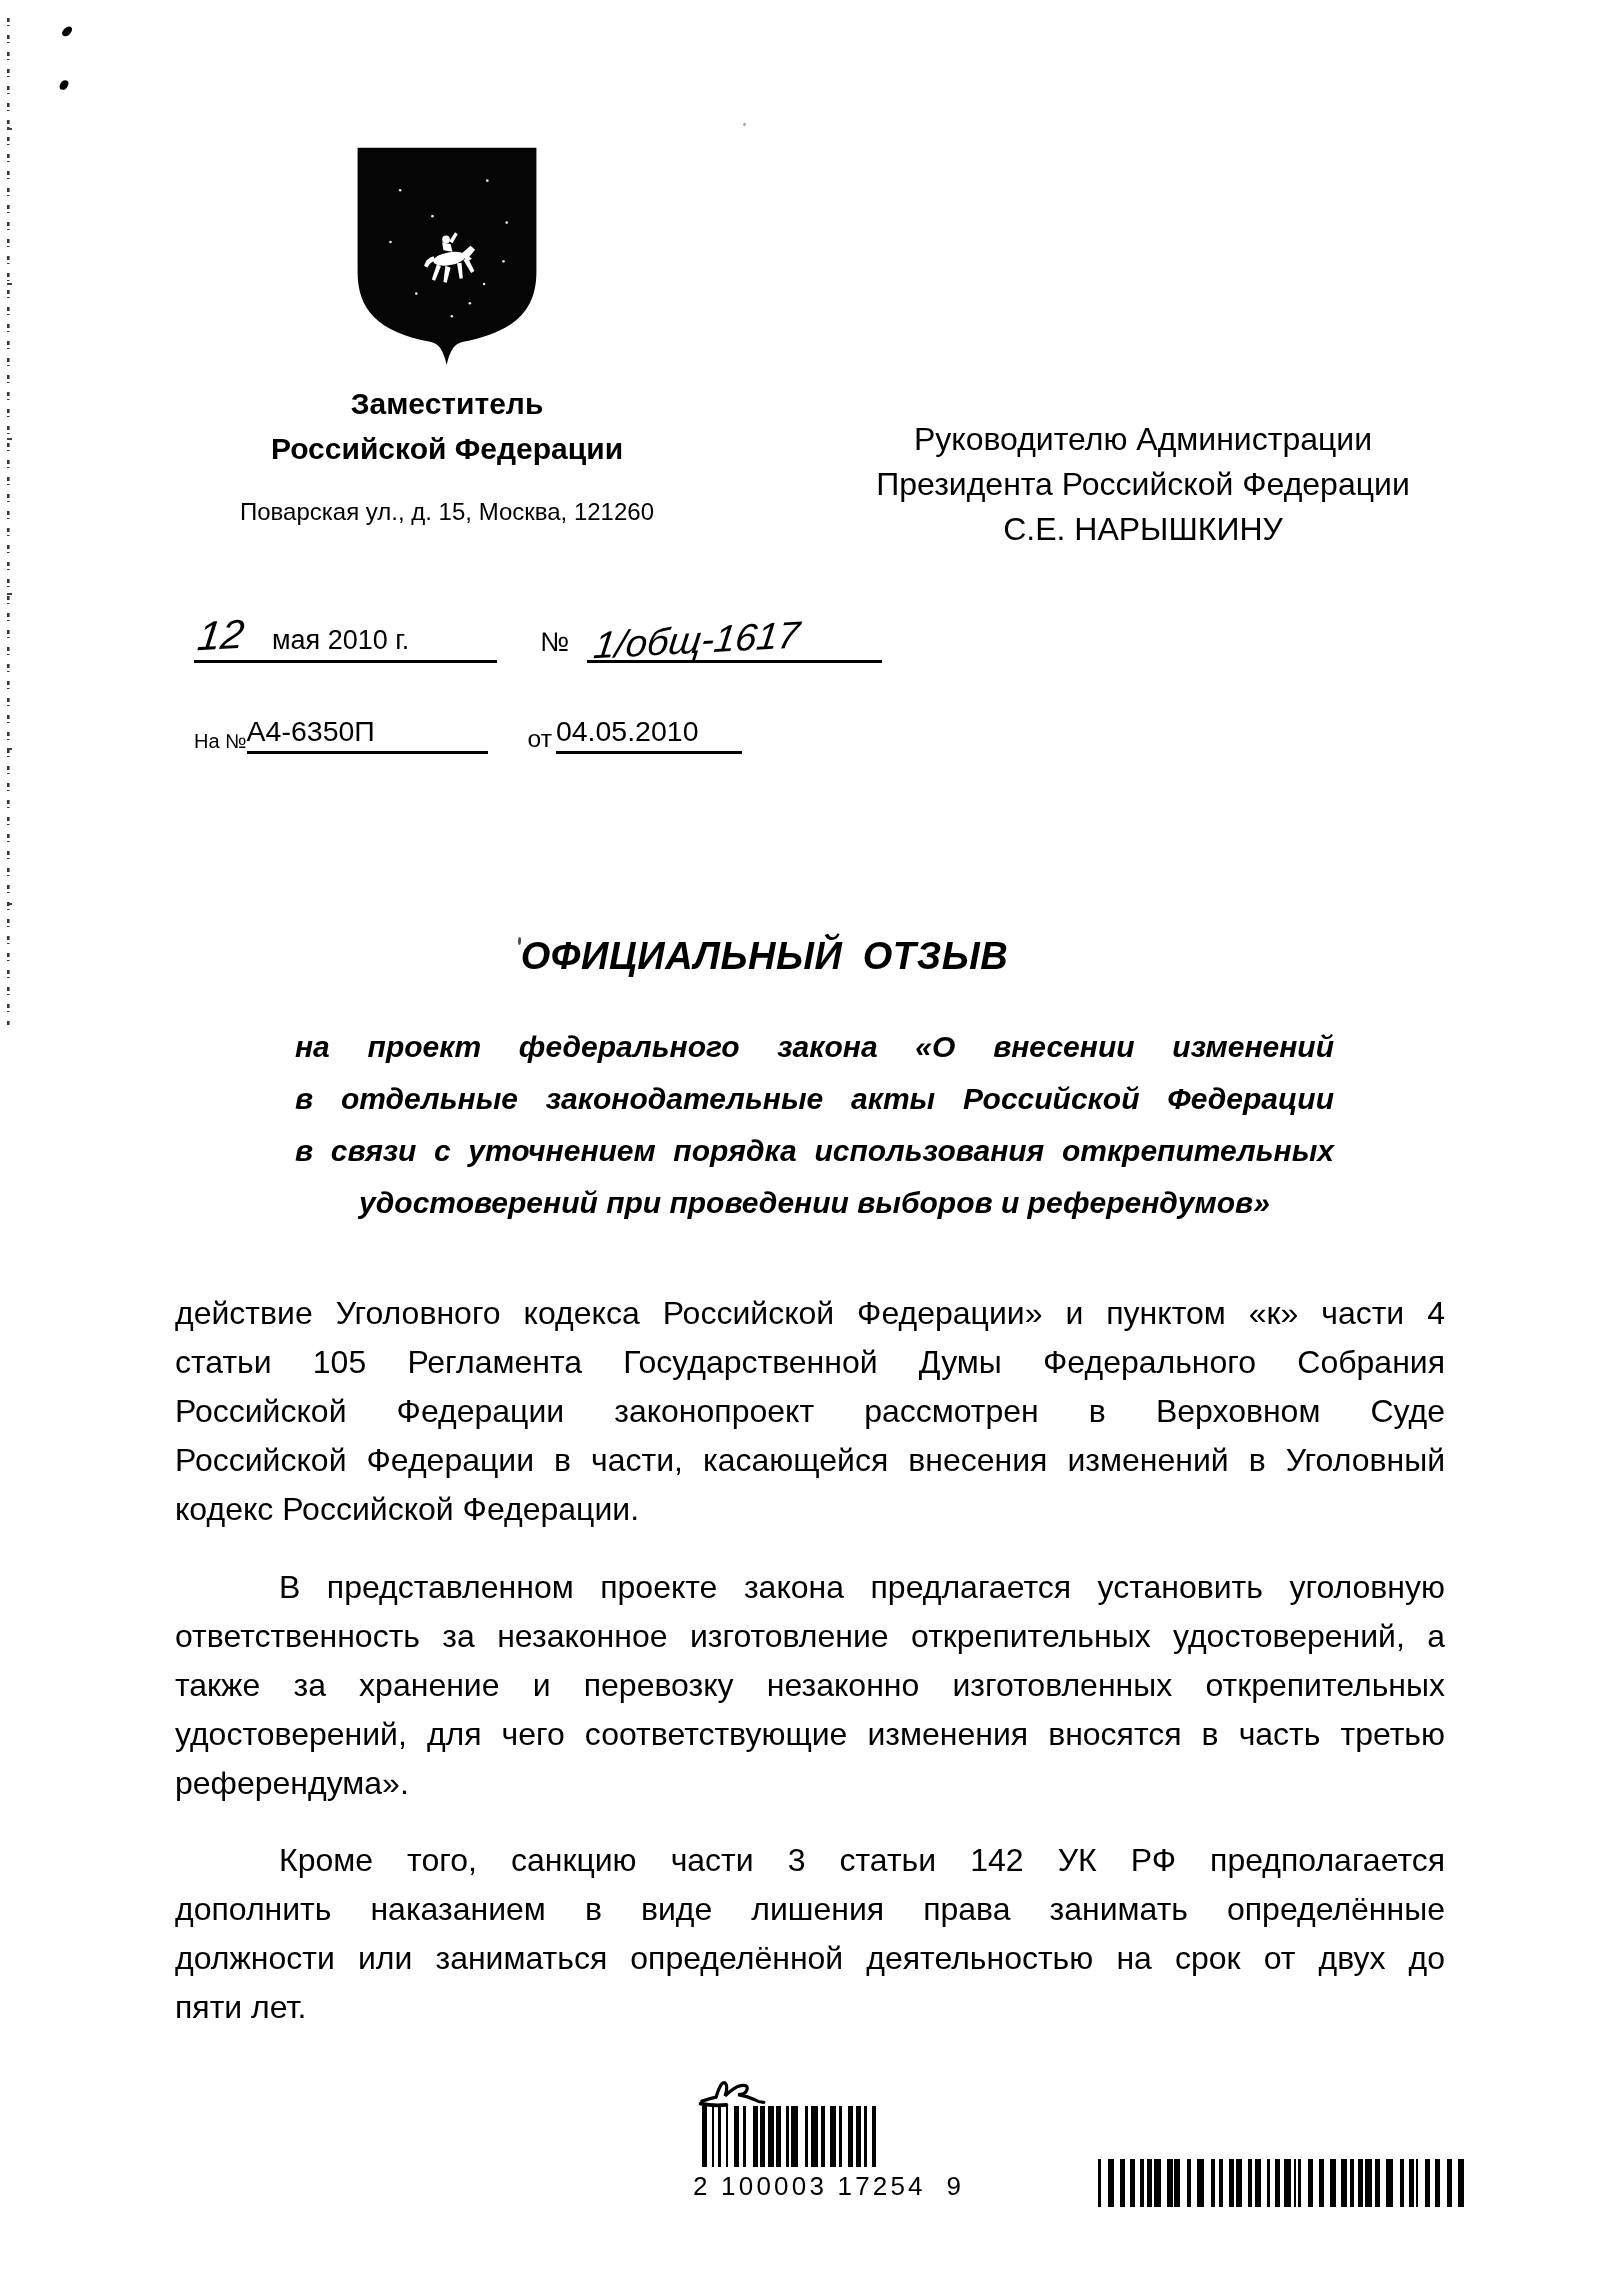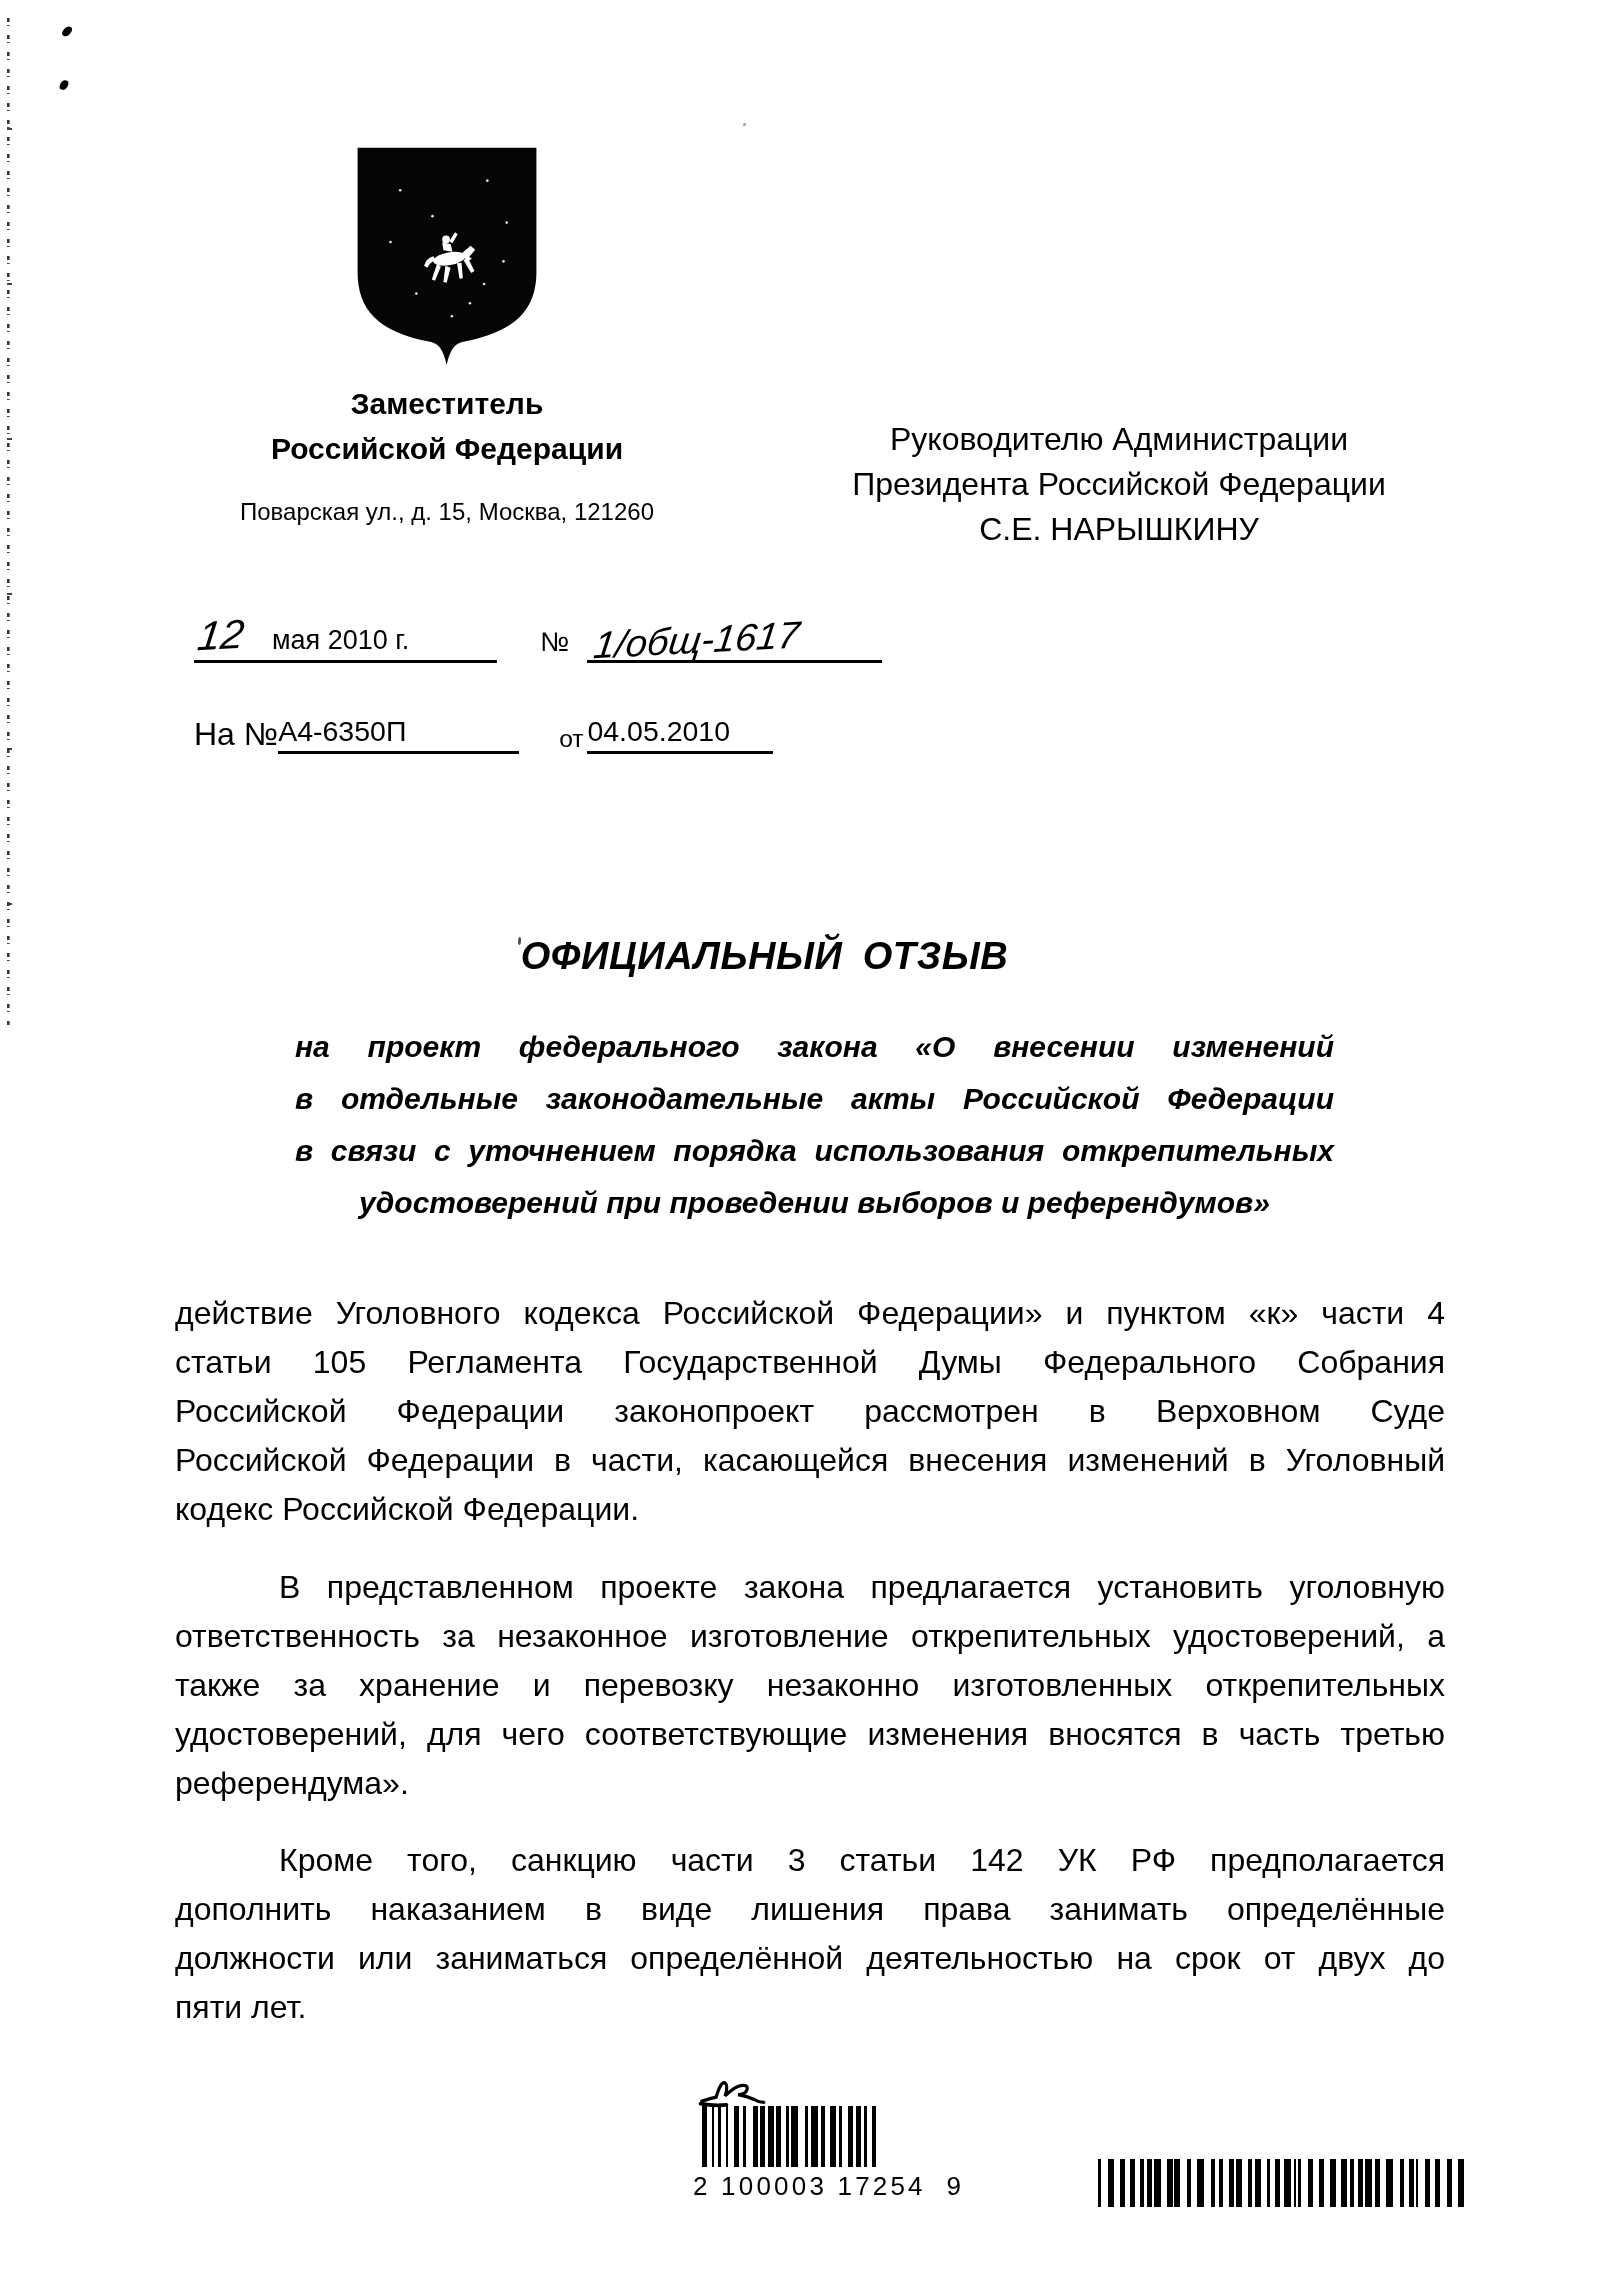--- a/index.html
+++ b/index.html
@@ -34,21 +34,21 @@
   
   .letterhead{
     position:absolute;left:162px;top:381px;width:570px;
     text-align:center;
   }
   .lh-line{font-weight:bold;font-size:30px;line-height:45px;letter-spacing:0px;}
   .lh-address{margin-top:27px;font-size:24px;line-height:27px;font-weight:normal;}
 
   
   .recipient{
-    position:absolute;left:792px;top:417px;width:654px;
+    position:absolute;left:816px;top:417px;width:654px;
     text-align:center;font-size:32px;line-height:45px;
   }
 
   
   .date-row{
     position:absolute;left:194px;top:601px;height:62px;
     display:flex;align-items:flex-end;
   }
   .uline{border-bottom:3.2px solid #000;display:inline-flex;align-items:flex-end;}
   .u1{width:303px;padding-bottom:3.9px;}
@@ -61,21 +61,21 @@
   .hand.day{font-size:41px;line-height:41px;margin:0 28.5px 0 3.9px;}
   .printed-date{font-size:27px;line-height:32px;}
   .no-sign{font-size:27px;margin-left:43px;padding-bottom:5.2px;}
   .hand.num{font-size:38px;line-height:38px;margin-left:7.8px;}
 
   
   .ref-row{
     position:absolute;left:194px;top:711px;height:43px;
     display:flex;align-items:flex-end;
   }
-  .ref-label{font-size:32px;padding-bottom:1.3px;margin-top:12px;}
+  .ref-label{font-size:20px;padding-bottom:1.3px;margin-top:12px;}
   .u3{width:241px;padding-bottom:2.6px;font-size:28.5px;}
   .ot-label{font-size:24.6px;margin-left:40px;padding-bottom:1.3px;}
   .u4{width:186px;padding-bottom:2.6px;font-size:28.5px;margin-left:3.9px;}
 
   
   .doc-title{
     position:absolute;left:175px;top:935px;width:1269px;
     text-align:center;font-size:38px;font-weight:bold;font-style:italic;
     letter-spacing:0.6px;word-spacing:9px;
     transform:translateX(-45px);

